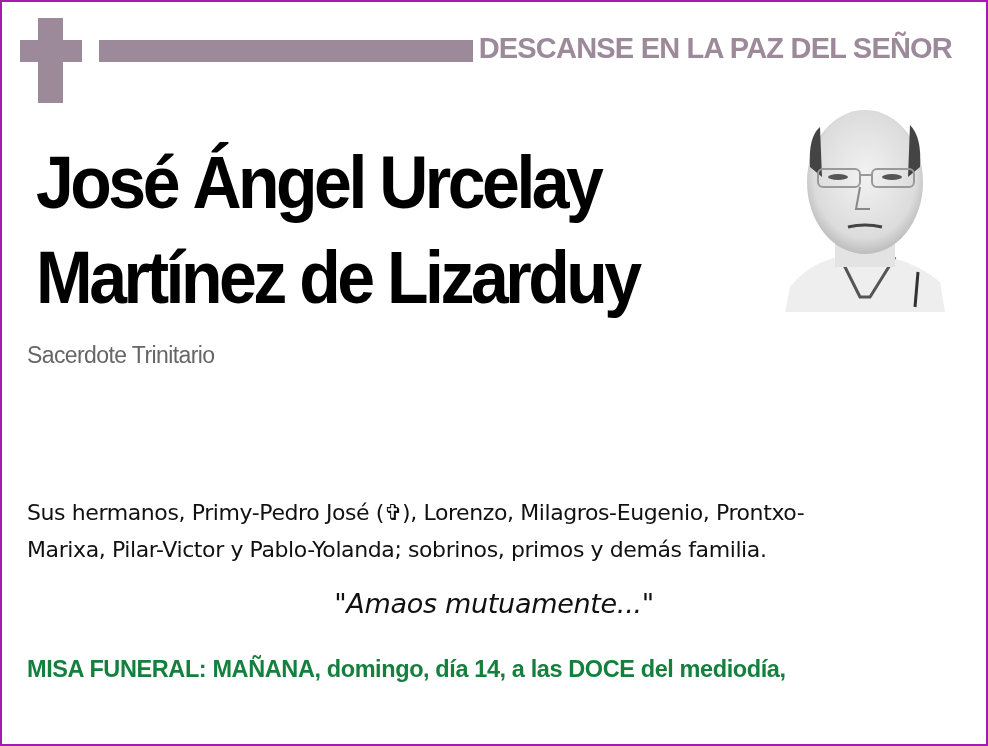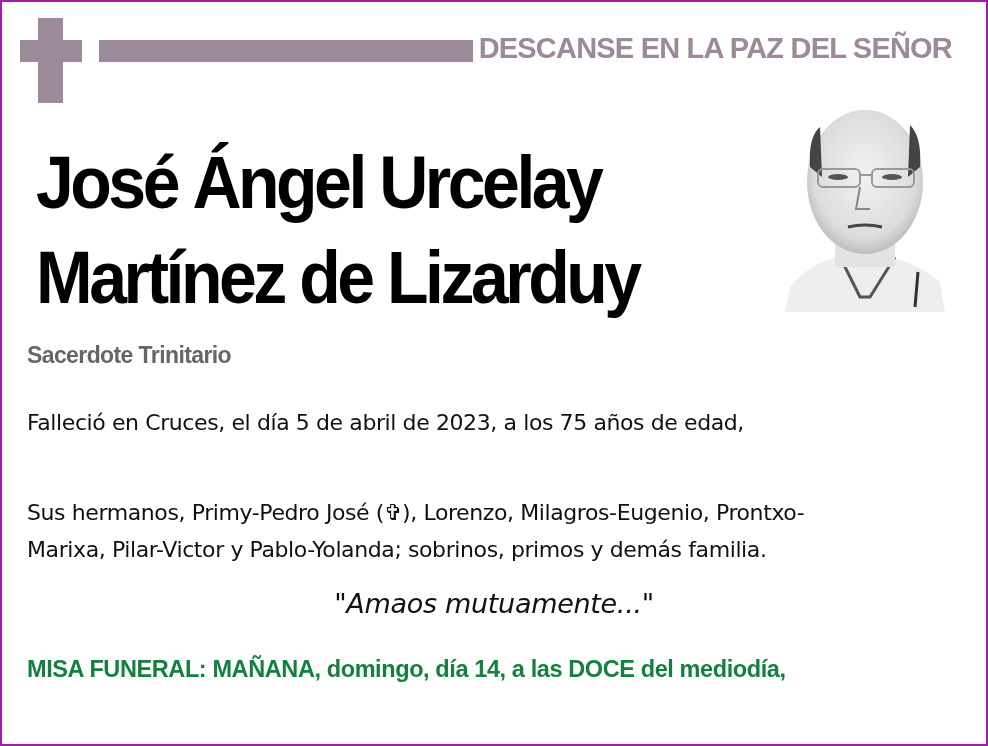--- a/index.html
+++ b/index.html
@@ -35,21 +35,21 @@
       letter-spacing: -3.5px; color: #000;
       transform: scaleY(1.08); transform-origin: top left;
     }
     .name div { white-space: nowrap; }
     .photo {
       position: absolute; left: 778px; top: 95px; width: 170px; height: 215px;
     }
     .subtitle {
       position: absolute; left: 25px; top: 340px;
       font-family: "Liberation Sans", sans-serif;
-      font-weight: bold; font-size: 23px; color: #666; letter-spacing: -0.6px;
+      font-weight: normal; font-size: 23px; color: #666; letter-spacing: -0.6px;
     }
     .para {
       position: absolute; left: 25px;
       font-size: 22px; line-height: 37px; color: #111;
       letter-spacing: -0.4px; white-space: nowrap;
     }
     .p1 { top: 402px; }
     .p2 { top: 492px; }
     .quote {
       position: absolute; left: 0; width: 984px; top: 586px; text-align: center;
@@ -97,21 +97,20 @@
     <line x1="80" y1="78" x2="92" y2="78" stroke="#999" stroke-width="2"></line>
     <ellipse cx="58" cy="80" rx="10" ry="3" fill="#555"></ellipse>
     <ellipse cx="112" cy="80" rx="10" ry="3" fill="#555"></ellipse>
     <path d="M80 90 L76 112 L90 112" fill="none" stroke="#888" stroke-width="2"></path>
     <path d="M68 130 Q85 126 102 130" fill="none" stroke="#444" stroke-width="3"></path>
   </svg>
 
   <div class="subtitle">Sacerdote Trinitario</div>
 
   <div class="para p1">
-    <div>Falleció en Cruces, el día 5 de abril de 2023, a los 75 años de edad,</div>
   </div>
 
   <div class="para p2">
     <div>Sus hermanos, Primy-Pedro José (✞), Lorenzo, Milagros-Eugenio, Prontxo-</div>
     <div>Marixa, Pilar-Victor y Pablo-Yolanda; sobrinos, primos y demás familia.</div>
   </div>
 
   <div class="quote">"Amaos mutuamente..."</div>
 
   <div class="funeral">

